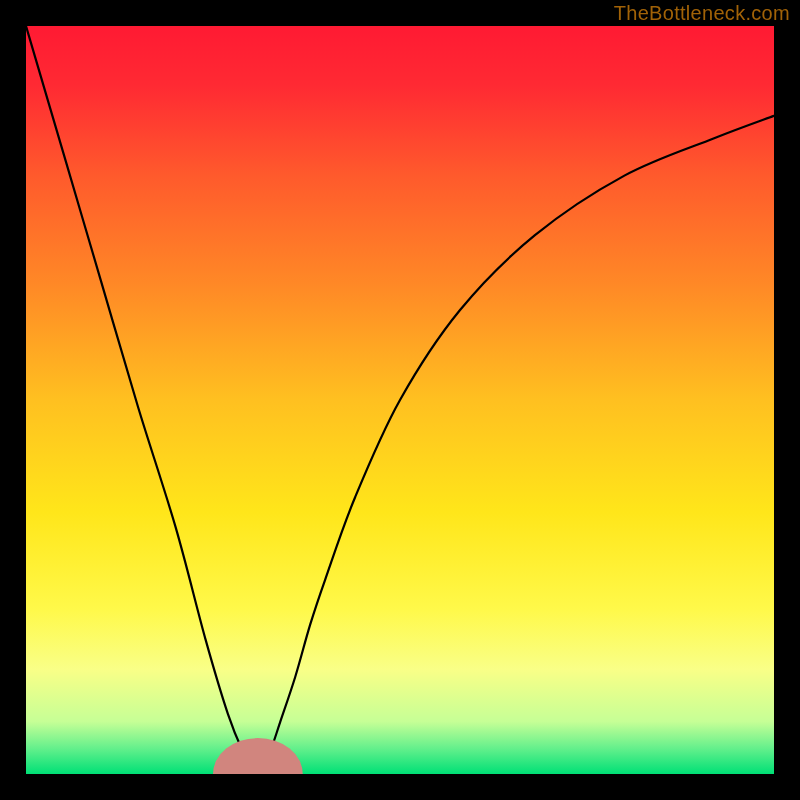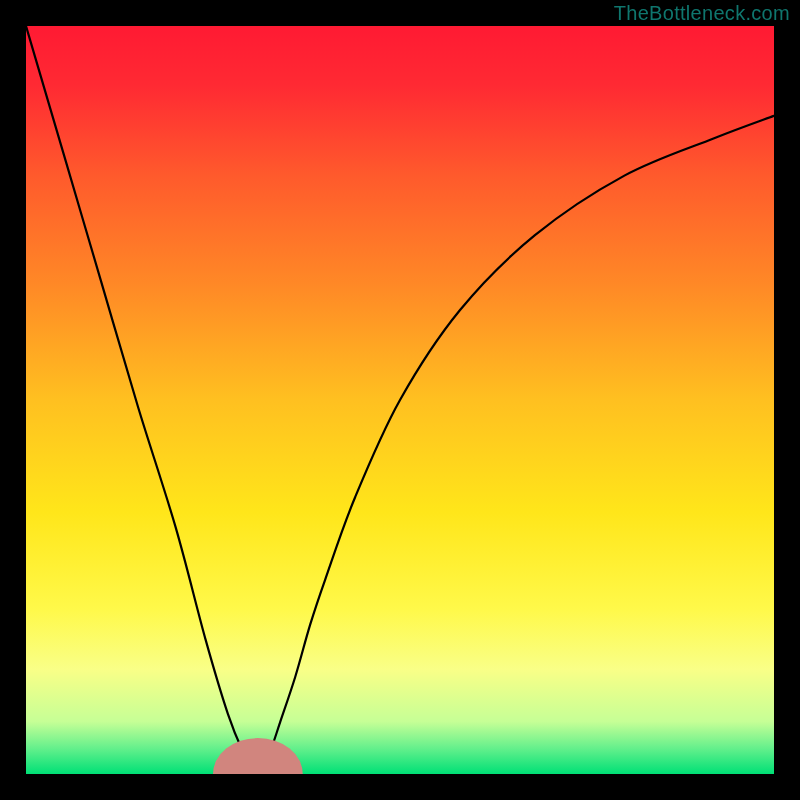--- a/index.html
+++ b/index.html
@@ -14,21 +14,21 @@
   .frame {
     position: relative;
     width: 800px;
     height: 800px;
     background: #000;
   }
   .watermark {
     position: absolute;
     top: 2px;
     right: 10px;
-    color: #0f766e;
+    color: #a16207;
     font-size: 20px;
     font-weight: 500;
     letter-spacing: 0.3px;
     z-index: 3;
     margin-left: 25px;
   }
   .plot-area {
     position: absolute;
     left: 26px;
     top: 26px;

